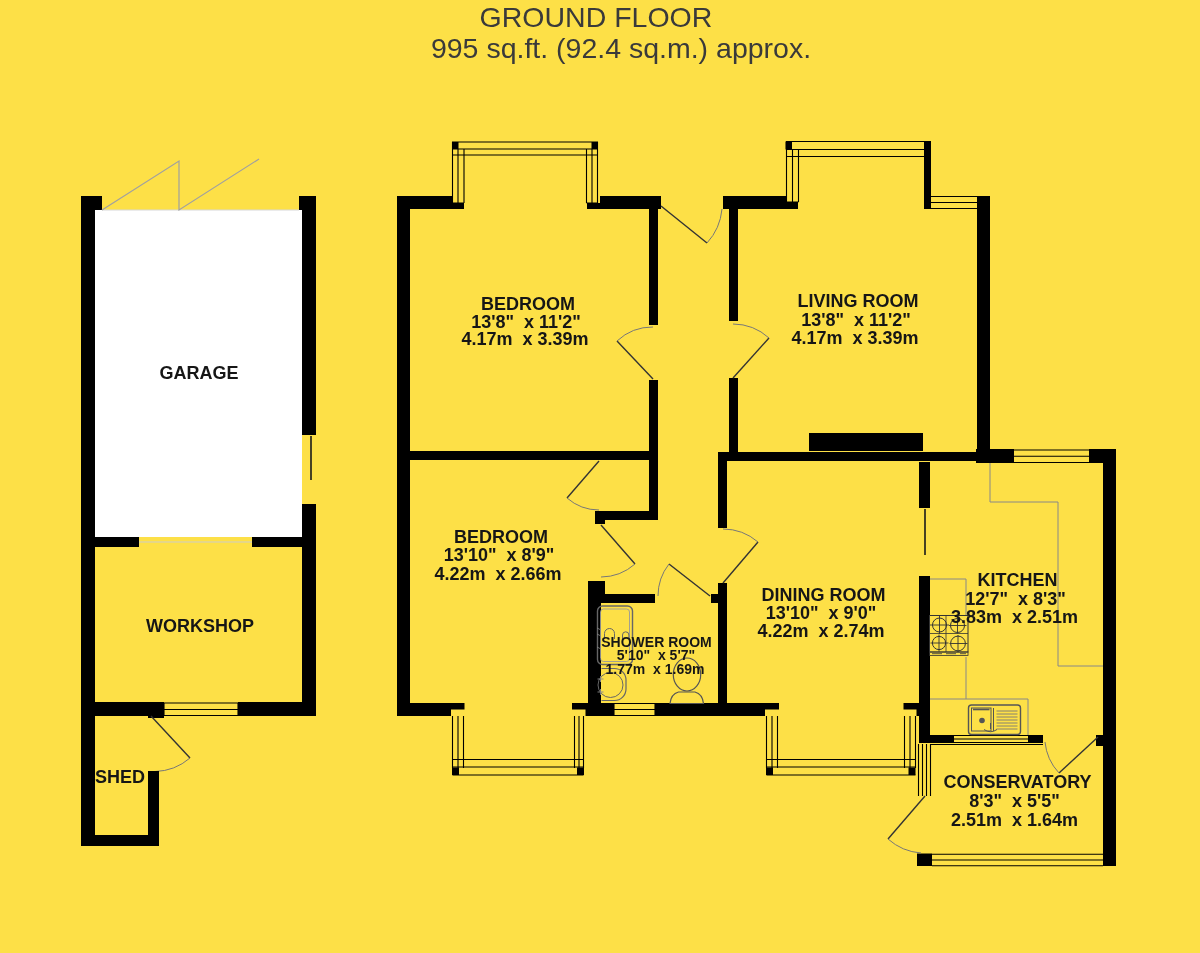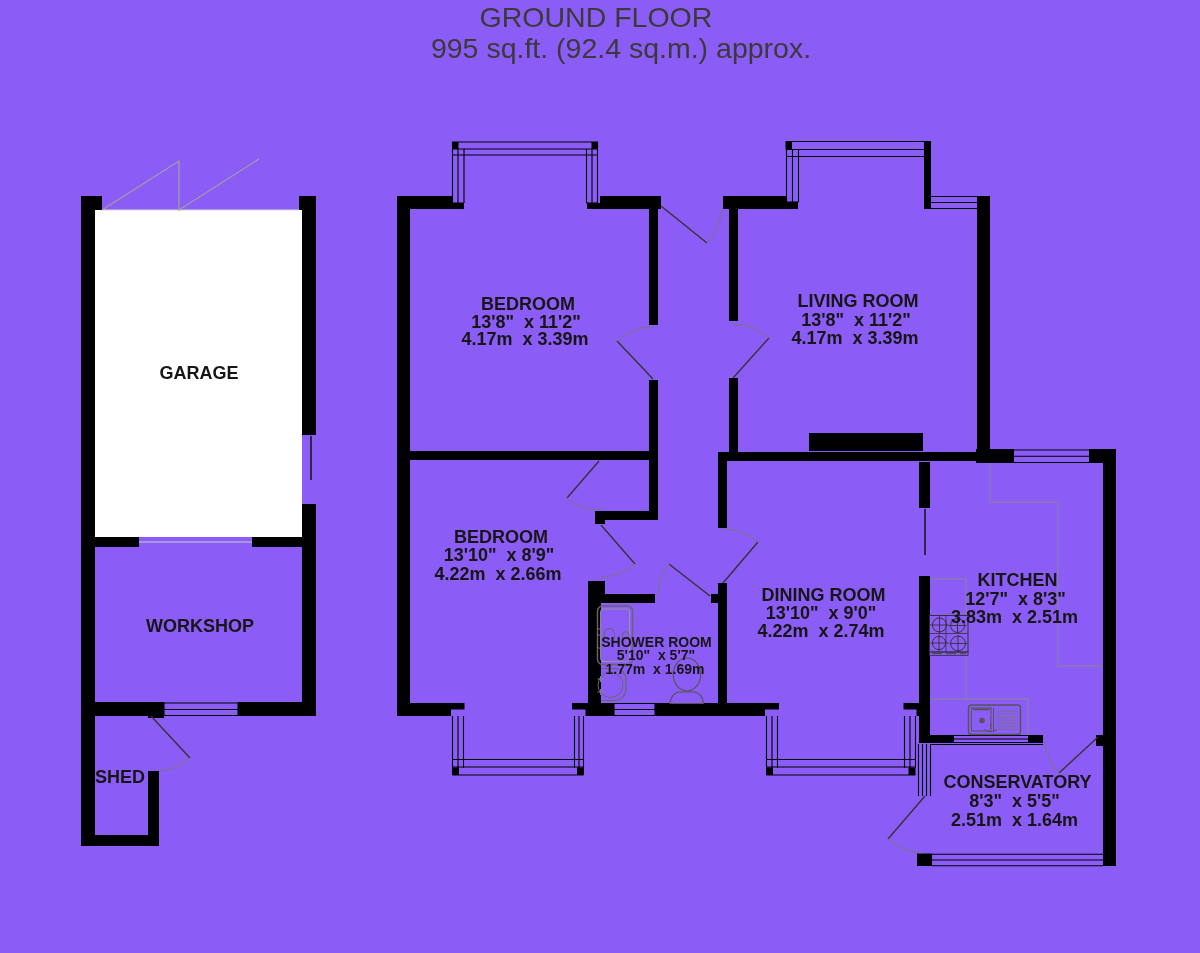--- a/index.html
+++ b/index.html
@@ -1,16 +1,16 @@
 <!DOCTYPE html>
 <html><head>
 <meta charset="utf-8">
 <style>
 html,body{margin:0;padding:0;background:#ffffff;-webkit-font-smoothing:antialiased;}
-#page{position:relative;transform:translateZ(0);width:1200px;height:953px;background:#8b5cf6;overflow:hidden;
+#page{position:relative;transform:translateZ(0);width:1200px;height:953px;background:#fde047;overflow:hidden;
 font-family:"Liberation Sans", sans-serif;}
 svg{position:absolute;left:0;top:0;filter:opacity(0.999);}
 svg text{font-family:"Liberation Sans", sans-serif;}
 .rl{font-weight:bold;font-size:18px;fill:#161616;}
 .rs{font-weight:bold;font-size:14px;fill:#161616;}
 </style>
 </head>
 <body>
 <div id="page">
 <svg width="1200" height="953" viewBox="0 0 1200 953">

